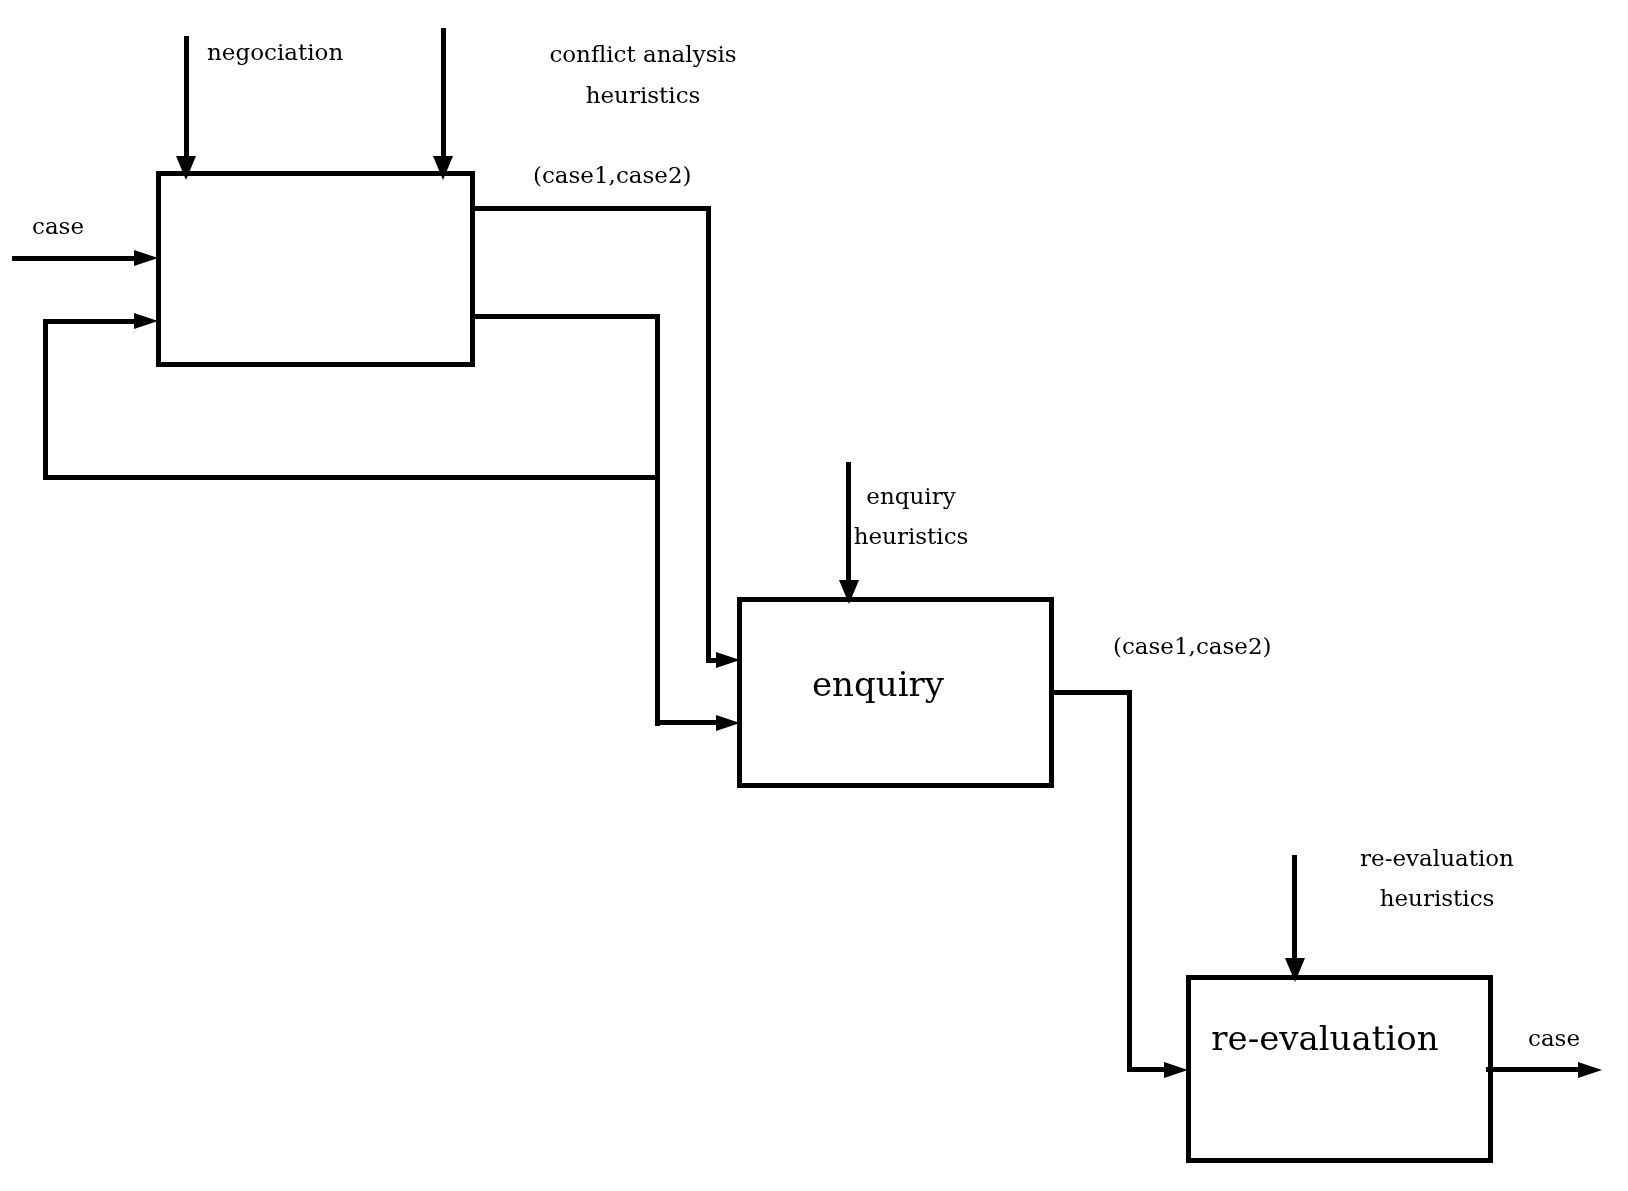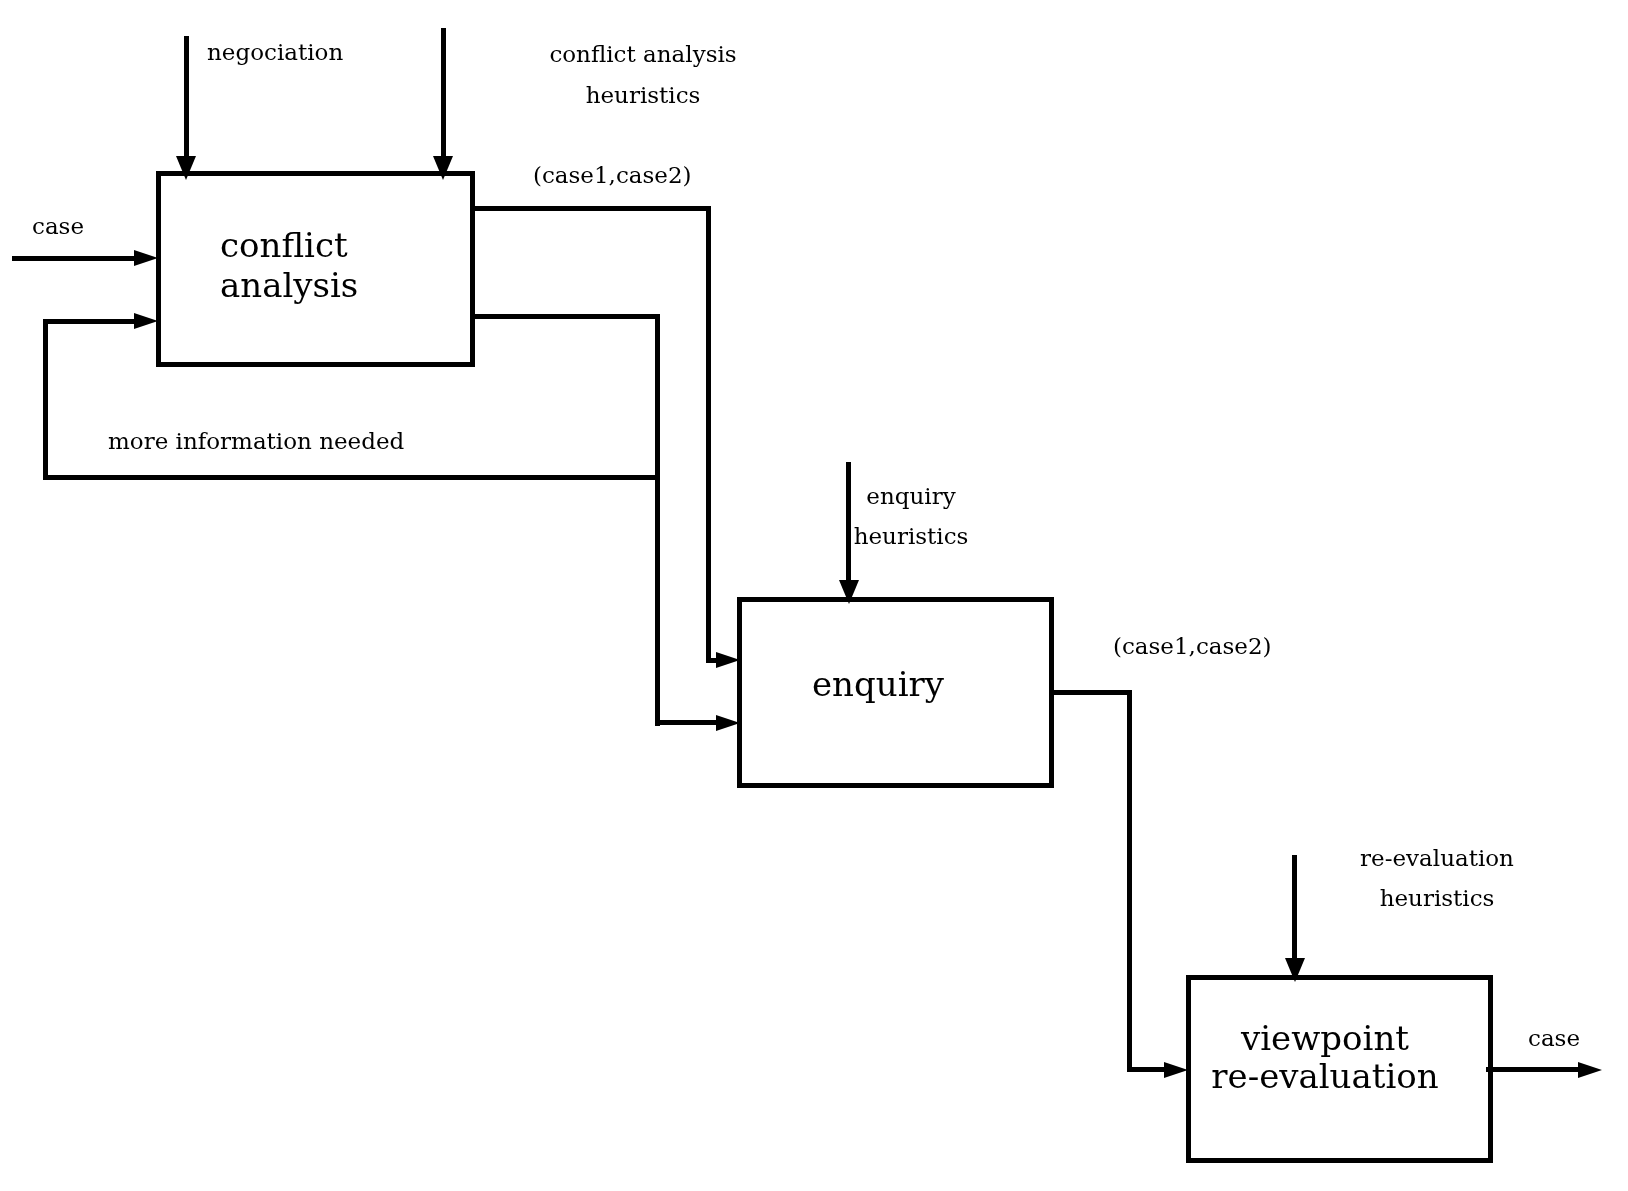--- a/index.html
+++ b/index.html
@@ -45,48 +45,42 @@
     border-right: 10px solid transparent;
     border-top: 24px solid var(--ink);
   }
 </style>
 </head>
 <body>
 
 <div class="canvas">
 
   <div class="node" style="left:156px; top:171px; width:319px; height:196px;"></div>
-  <div class="node-text" style="left:220px; top:225px; line-height:40px; text-align:left;">
-    <div>conflict</div>
-    <div>analysis</div>
-  </div>
 
   <div class="node" style="left:737px; top:597px; width:317px; height:191px;"></div>
   <div class="node-text" style="left:812px; top:664px;">
     <div>enquiry</div>
   </div>
 
   <div class="node" style="left:1186px; top:975px; width:307px; height:188px;"></div>
   <div class="node-text" style="left:1165px; top:1019px; width:320px; line-height:38px; text-align:center;">
-    <div>viewpoint</div>
     <div>re-evaluation</div>
   </div>
 
   <div class="lbl" style="left:207px; top:40px;">negociation</div>
 
   <div class="lbl center" style="left:493px; top:34px; width:300px; line-height:41px;">
     <div>conflict analysis</div>
     <div>heuristics</div>
   </div>
 
   <div class="lbl" style="left:32px; top:214px;">case</div>
 
   <div class="lbl" style="left:533px; top:163px;">(case1,case2)</div>
 
-  <div class="lbl" style="left:108px; top:429px;">more information needed</div>
 
   <div class="lbl center" style="left:761px; top:476px; width:300px; line-height:40px;">
     <div>enquiry</div>
     <div>heuristics</div>
   </div>
 
   <div class="lbl" style="left:1113px; top:634px;">(case1,case2)</div>
 
   <div class="lbl center" style="left:1287px; top:838px; width:300px; line-height:40px;">
     <div>re-evaluation</div>

